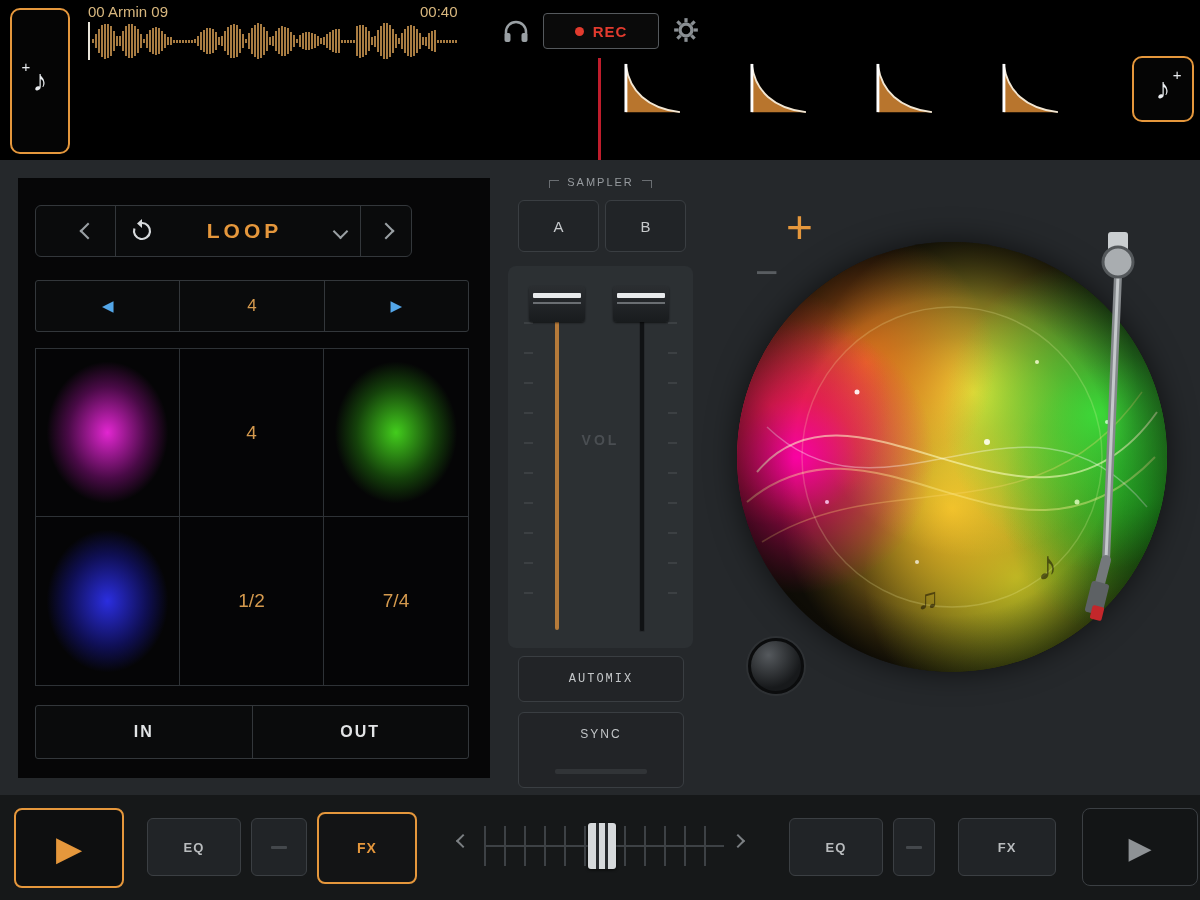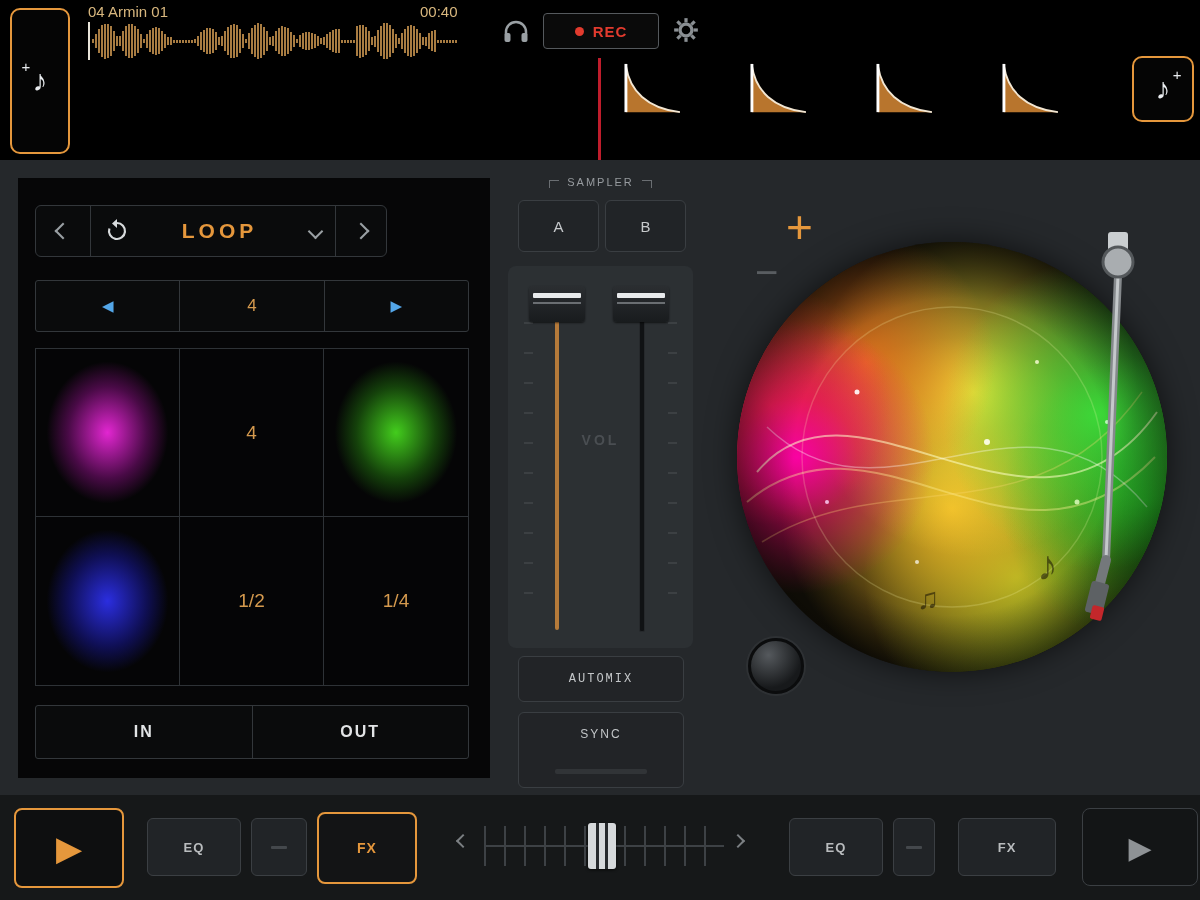--- a/index.html
+++ b/index.html
@@ -27,21 +27,21 @@
   .rec-dot{width:9px;height:9px;border-radius:50%;background:var(--rec-red,#e23b2e);}
   .rec-txt{color:var(--rec-red,#e23b2e);font-weight:bold;font-size:15px;letter-spacing:1px;}
   .gear-icon{position:absolute;left:672px;top:16px;width:28px;height:28px;cursor:pointer;}
   .playhead{position:absolute;left:598px;top:58px;width:3px;height:102px;background:#bf1d2c;}
   .decays{position:absolute;left:620px;top:62px;display:flex;gap:64px;}
   .decay{width:62px;height:54px;cursor:pointer;}
 
   
   .loop-panel{position:absolute;left:18px;top:178px;width:472px;height:600px;background:#060607;}
   .hdr-row{position:absolute;left:17px;top:27px;width:350px;height:50px;border:1px solid #33373b;border-radius:6px;
-           display:flex;align-items:stretch;background:#0a0b0c;}
+           display:flex;align-items:stretch;background:#0a0b0c;padding-left:25px;}
   .hdr-btn{display:flex;align-items:center;justify-content:center;cursor:pointer;}
   .hdr-left{width:54px;border-right:1px solid #33373b;}
   .hdr-right{width:50px;border-left:1px solid #33373b;}
   .hdr-center{flex:1;display:flex;align-items:center;justify-content:space-between;padding:0 14px;}
   .chev{width:10px;height:10px;border-left:2px solid #9aa0a4;border-bottom:2px solid #9aa0a4;display:inline-block;}
   .chev-l{transform:rotate(45deg);}
   .chev-r{transform:rotate(-135deg);}
   .chev-d{transform:rotate(-45deg);width:9px;height:9px;}
   .loop-title{color:var(--accent,#e5973c);font-weight:bold;font-size:21px;letter-spacing:4px;}
   .loop-ic{width:24px;height:24px;cursor:pointer;}
@@ -152,21 +152,21 @@
 </head>
 <body>
 
 <div class="app">
 
   <div class="topbar">
     <div class="lib-btn lib-left">
       <span class="note-icon pl"><span class="nplus">+</span><span>♪</span></span>
     </div>
 
-    <div class="track-title">04 Armin 01</div>
+    <div class="track-title">00 Armin 09</div>
     <div class="waveform">
         <div class="wstart"></div>
         <div class="wbar" style="height: 4px;"></div>
         <div class="wbar" style="height: 14.7px;"></div>
         <div class="wbar" style="height: 24.3px;"></div>
         <div class="wbar" style="height: 31.5px;"></div>
         <div class="wbar" style="height: 35px;"></div>
         <div class="wbar" style="height: 34.3px;"></div>
         <div class="wbar" style="height: 29.3px;"></div>
         <div class="wbar" style="height: 20.7px;"></div>
@@ -377,21 +377,21 @@
       <div class="pad-cell glow-magenta"></div>
       <div class="pad-cell">
           <span class="pad-num">4</span>
         </div>
       <div class="pad-cell glow-green"></div>
       <div class="pad-cell glow-blue"></div>
       <div class="pad-cell">
           <span class="pad-num">1/2</span>
         </div>
       <div class="pad-cell">
-          <span class="pad-num">1/4</span>
+          <span class="pad-num">7/4</span>
         </div>
     </div>
 
     <div class="inout-row">
       <div class="inout-cell">IN</div>
       <div class="inout-cell">OUT</div>
     </div>
   </div>
 
   <div class="sampler-label">

